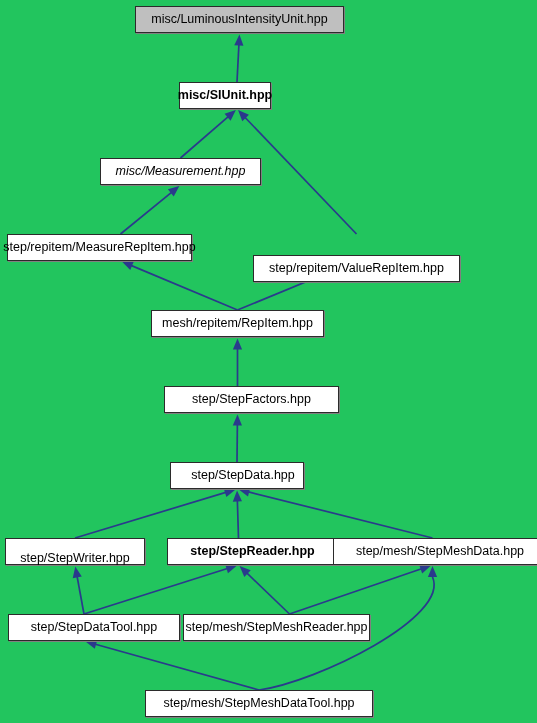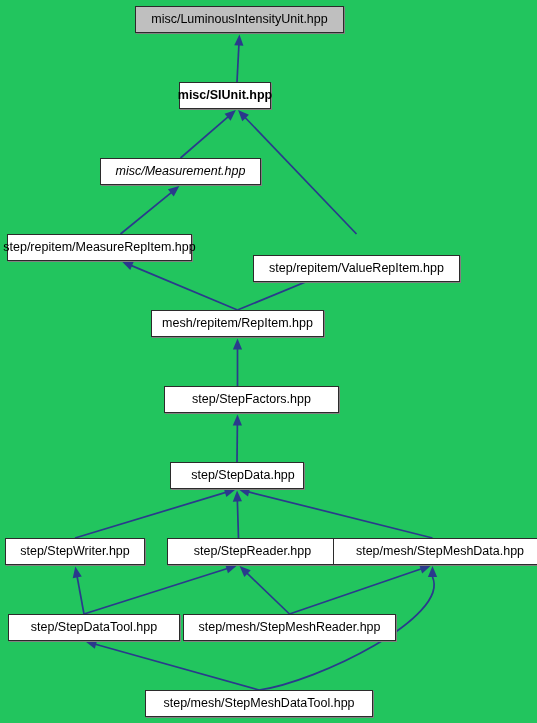--- a/index.html
+++ b/index.html
@@ -141,31 +141,31 @@
     </div>
     <div class="graph-node" style="left: 151px; top: 310px; width: 173px;">
       <span class="node-label">mesh/repitem/RepItem.hpp</span>
     </div>
     <div class="graph-node" style="left: 164px; top: 386px; width: 175px;">
       <span class="node-label">step/StepFactors.hpp</span>
     </div>
     <div class="graph-node" style="left: 170px; top: 462px; width: 134px; padding-left: 12px;">
       <span class="node-label">step/StepData.hpp</span>
     </div>
-    <div class="graph-node" style="left: 5px; top: 538px; width: 140px;">
+    <div class="graph-node" style="left: 5px; top: 538px; width: 140px; align-items: flex-end;">
       <span class="node-label">step/StepWriter.hpp</span>
     </div>
-    <div class="graph-node" style="left: 167px; top: 538px; width: 171px;">
+    <div class="graph-node" style="left: 167px; top: 538px; width: 171px; font-weight: bold;">
       <span class="node-label">step/StepReader.hpp</span>
     </div>
     <div class="graph-node" style="left: 333px; top: 538px; width: 214px;">
       <span class="node-label">step/mesh/StepMeshData.hpp</span>
     </div>
     <div class="graph-node" style="left: 8px; top: 614px; width: 172px;">
       <span class="node-label">step/StepDataTool.hpp</span>
     </div>
-    <div class="graph-node" style="left: 183px; top: 614px; width: 213px;">
+    <div class="graph-node" style="left: 183px; top: 614px; width: 187px;">
       <span class="node-label">step/mesh/StepMeshReader.hpp</span>
     </div>
     <div class="graph-node" style="left: 145px; top: 690px; width: 228px;">
       <span class="node-label">step/mesh/StepMeshDataTool.hpp</span>
     </div>
   </div>
 
 </body></html>

